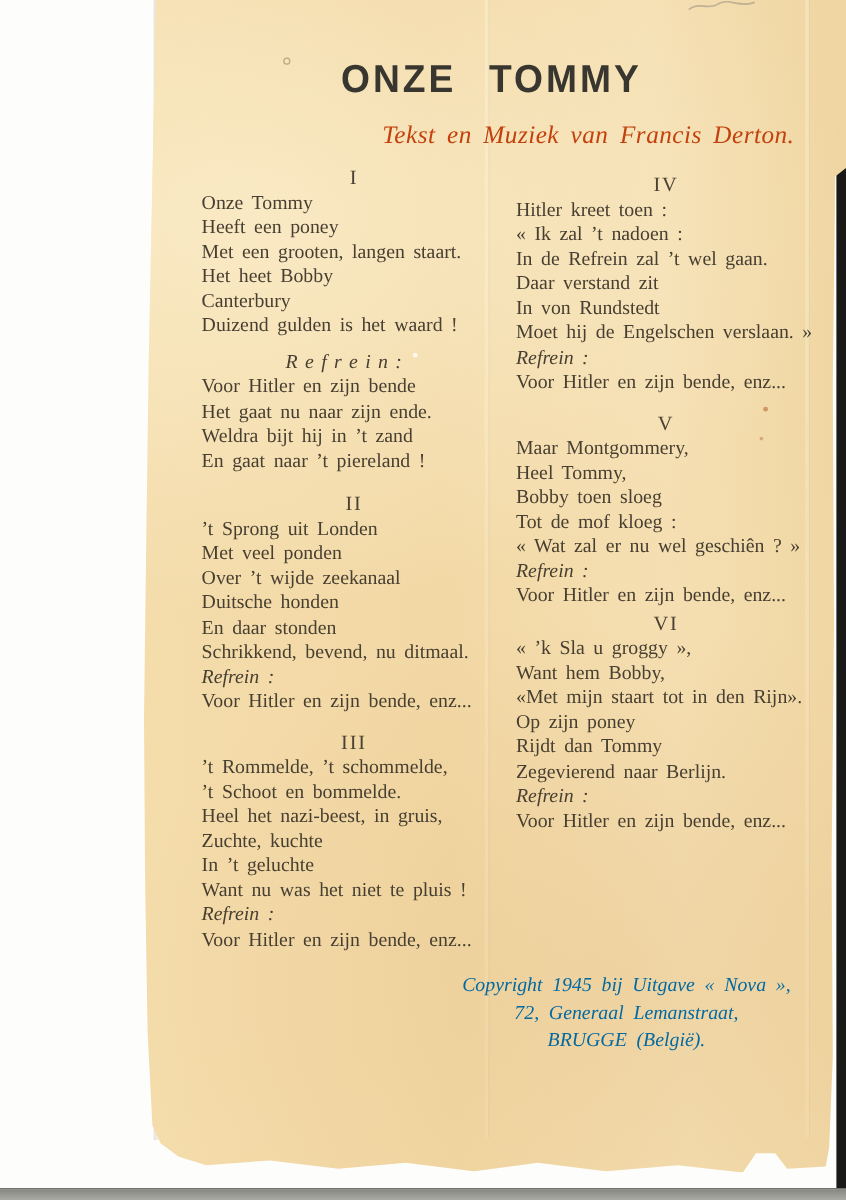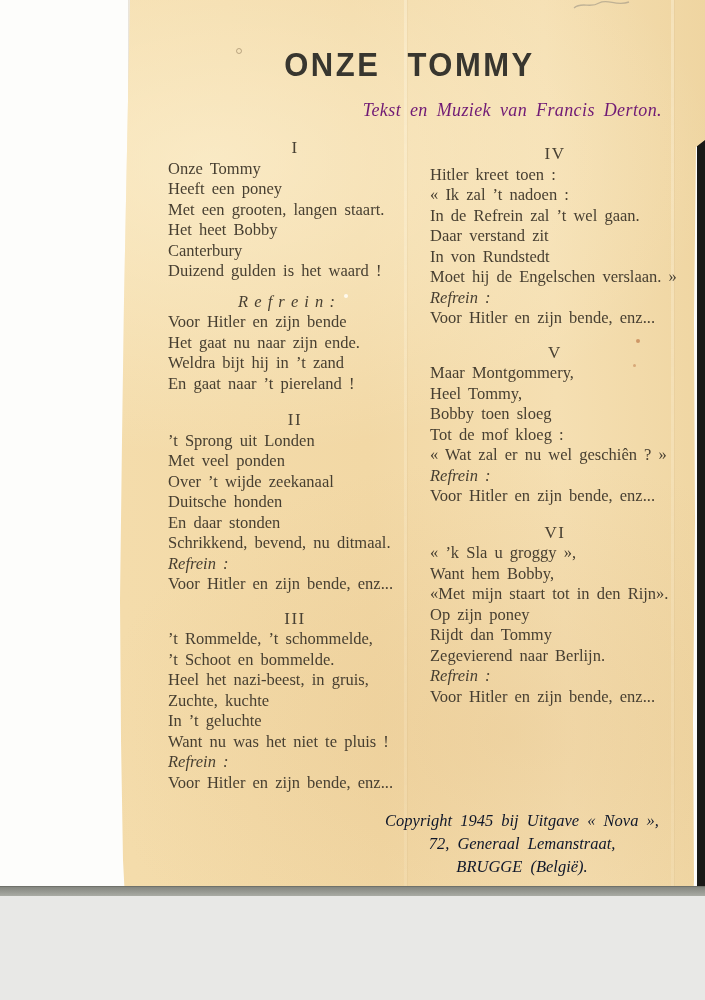--- a/index.html
+++ b/index.html
@@ -1,17 +1,17 @@
 <!DOCTYPE html>
 <html><head>
 <meta charset="utf-8">
 <style>
   html,body { margin:0; padding:0; background:#e8e8e6; }
   .stage {
-    position:relative; width:705px; height:896px; overflow:hidden;
+    position:relative; width:705px; height:1000px; overflow:hidden;
     background:#fdfdfb;
     font-family:"Liberation Serif", serif;
   }
   
   .paper {
     position:absolute; inset:0;
     background:
       radial-gradient(120% 55% at 30% 18%, rgba(255,246,219,0.55), rgba(255,246,219,0) 60%),
       radial-gradient(95% 50% at 72% 82%, rgba(224,186,128,0.30), rgba(224,186,128,0) 62%),
       linear-gradient(88deg, #eed39f 0%, #f4dcab 18%, #f2d8a5 52%, #f5dfb2 78%, #efd5a1 100%);
@@ -51,43 +51,43 @@
   .pencil-mark { position:absolute; left:572px; top:0; width:60px; height:10px; opacity:0.5; }
 
   .title {
     position:absolute; left:122px; top:48px; width:575px; text-align:center;
     font-family:"Liberation Sans", sans-serif; font-weight:700;
     font-size:31px; letter-spacing:2.5px; word-spacing:16px;
     color:#38362f; transform:scaleY(1.05);
   }
   .subtitle {
     position:absolute; right:43px; top:100px;
-    font-style:italic; font-size:18px; color:#701a75;
+    font-style:italic; font-size:21px; color:#c2410c;
     letter-spacing:0.4px; word-spacing:4px;
   }
   .col {
     position:absolute; font-size:16.5px; line-height:20.5px;
     color:#473f31; word-spacing:3px;
   }
   .col-left  { left:168px; top:138px; width:270px; }
   .col-right { left:430px; top:144px; width:268px; }
   .verse-num {
     text-align:center; font-size:17px; letter-spacing:1.5px; color:#4a4234;
   }
   .col-left  .verse-num { padding-right:16px; }
   .col-right .verse-num { padding-right:18px;text-align:center; }
   .verse-line { white-space:nowrap; }
   .refrain-label { font-style:italic; }
   .spaced { margin-left:70px; word-spacing:0; letter-spacing:1px; }
-  .mt10 { margin-top:10px; } .mt12 { margin-top:16px; }
+  .mt10 { margin-top:10px; } .mt12 { margin-top:3px; }
   .mt14 { margin-top:14px; } .mt16 { margin-top:16px; }
   .copyright {
     position:absolute; left:357px; top:810px; width:330px; text-align:center;
     font-style:italic; font-size:16.5px; line-height:22.8px;
-    color:#0f172a; word-spacing:4px;
+    color:#0369a1; word-spacing:4px;
   }
 </style>
 </head>
 <body>
 
 <div class="stage">
 
   <div class="right-strip"></div>
   <div class="edge-shade"></div>
   <div class="paper"></div>

